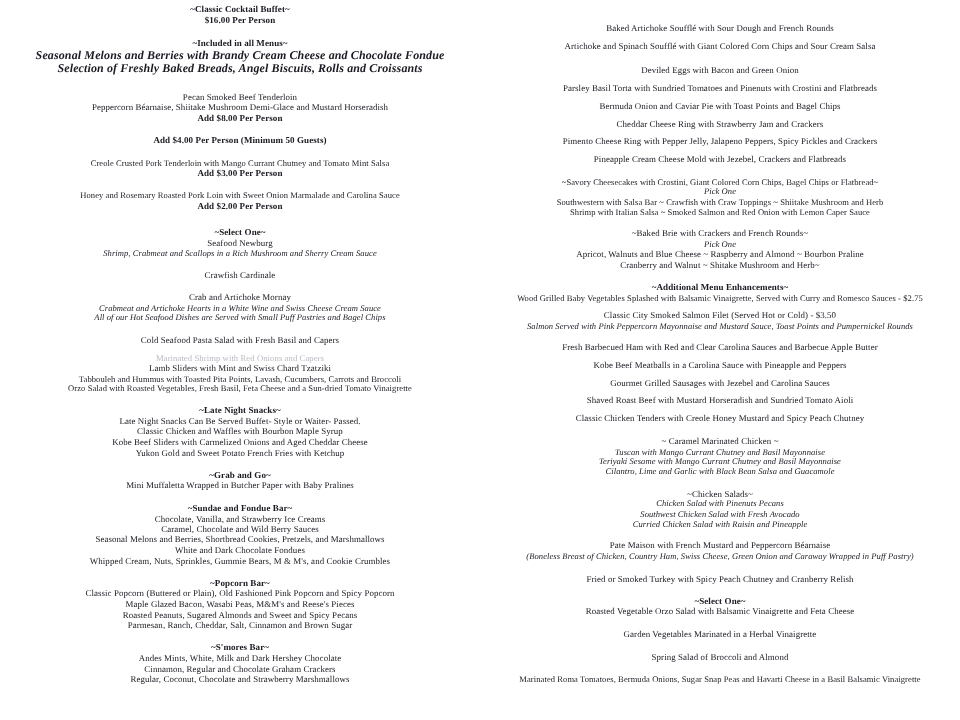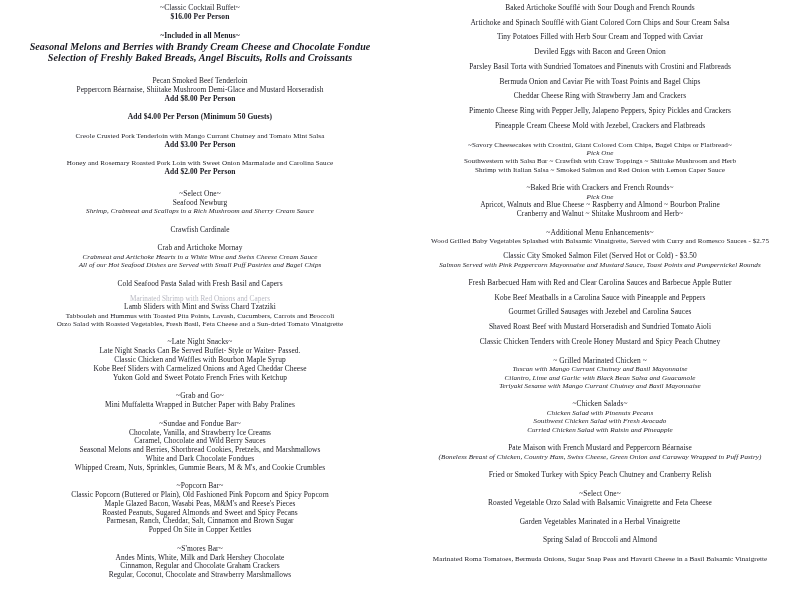--- a/index.html
+++ b/index.html
@@ -23,32 +23,32 @@
     box-sizing: border-box;
     padding: 4px 0 0 0;
   }
   .column {
     width: 400px;
     box-sizing: border-box;
     padding: 0 8px;
     overflow: hidden;
   }
   .col-left  { padding-left: 10px; padding-right: 10px; }
-  .col-right { padding-left: 10px; padding-right: 10px; }
+  .col-right { padding-left: 10px; padding-right: 10px; margin-top: 16px; }
 
   .line {
     text-align: center;
     line-height: 1.18;
     margin: 0;
     font-size: 7.4px;
     letter-spacing: 0.01em;
     white-space: nowrap;
   }
   .ln-head {
-    font-weight: normal;
+    font-weight: bold;
     font-size: 7.5px;
   }
   .ln-head-italic {
     font-weight: bold;
     font-size: 7.5px;
   }
   .ln-bold {
     font-weight: bold;
     font-size: 7.5px;
   }
@@ -156,40 +156,38 @@
     <div class="line">White and Dark Chocolate Fondues</div>
     <div class="line">Whipped Cream, Nuts, Sprinkles, Gummie Bears, M &amp; M's, and Cookie Crumbles</div>
 
     <div class="gap-m spacer"></div>
 
     <div class="line ln-head">~Popcorn Bar~</div>
     <div class="line">Classic Popcorn (Buttered or Plain), Old Fashioned Pink Popcorn and Spicy Popcorn</div>
     <div class="line">Maple Glazed Bacon, Wasabi Peas, M&amp;M's and Reese's Pieces</div>
     <div class="line">Roasted Peanuts, Sugared Almonds and Sweet and Spicy Pecans</div>
     <div class="line">Parmesan, Ranch, Cheddar, Salt, Cinnamon and Brown Sugar</div>
-    <div class="line">Popped On Site in Copper Kettles</div>
 
     <div class="gap-m spacer"></div>
 
     <div class="line ln-head">~S'mores Bar~</div>
     <div class="line">Andes Mints, White, Milk and Dark Hershey Chocolate</div>
     <div class="line">Cinnamon, Regular and Chocolate Graham Crackers</div>
     <div class="line">Regular, Coconut, Chocolate and Strawberry Marshmallows</div>
 
     <div class="gap-m spacer"></div>
 
   </div>
 
   <div class="column col-right">
 
     <div class="line">Baked Artichoke Soufflé with Sour Dough and French Rounds</div>
     <div class="gap-s spacer"></div>
     <div class="line">Artichoke and Spinach Soufflé with Giant Colored Corn Chips and Sour Cream Salsa</div>
     <div class="gap-s spacer"></div>
-    <div class="line">Tiny Potatoes Filled with Herb Sour Cream and Topped with Caviar</div>
     <div class="gap-s spacer"></div>
     <div class="line">Deviled Eggs with Bacon and Green Onion</div>
     <div class="gap-s spacer"></div>
     <div class="line">Parsley Basil Torta with Sundried Tomatoes and Pinenuts with Crostini and Flatbreads</div>
     <div class="gap-s spacer"></div>
     <div class="line">Bermuda Onion and Caviar Pie with Toast Points and Bagel Chips</div>
     <div class="gap-s spacer"></div>
     <div class="line">Cheddar Cheese Ring with Strawberry Jam and Crackers</div>
     <div class="gap-s spacer"></div>
     <div class="line">Pimento Cheese Ring with Pepper Jelly, Jalapeno Peppers, Spicy Pickles and Crackers</div>
@@ -227,24 +225,24 @@
     <div class="line">Kobe Beef Meatballs in a Carolina Sauce with Pineapple and Peppers</div>
     <div class="gap-s spacer"></div>
     <div class="line">Gourmet Grilled Sausages with Jezebel and Carolina Sauces</div>
     <div class="gap-s spacer"></div>
     <div class="line">Shaved Roast Beef with Mustard Horseradish and Sundried Tomato Aioli</div>
     <div class="gap-s spacer"></div>
     <div class="line">Classic Chicken Tenders with Creole Honey Mustard and Spicy Peach Chutney</div>
 
     <div class="gap-m spacer"></div>
 
-    <div class="line">~ Grilled Marinated Chicken ~</div>
+    <div class="line">~ Caramel Marinated Chicken ~</div>
     <div class="line ln-italic">Tuscan with Mango Currant Chutney and Basil Mayonnaise</div>
+    <div class="line ln-italic">Teriyaki Sesame with Mango Currant Chutney and Basil Mayonnaise</div>
     <div class="line ln-italic">Cilantro, Lime and Garlic with Black Bean Salsa and Guacamole</div>
-    <div class="line ln-italic">Teriyaki Sesame with Mango Currant Chutney and Basil Mayonnaise</div>
 
     <div class="gap-m spacer"></div>
 
     <div class="line">~Chicken Salads~</div>
     <div class="line ln-italic">Chicken Salad with Pinenuts Pecans</div>
     <div class="line ln-italic">Southwest Chicken Salad with Fresh Avocado</div>
     <div class="line ln-italic">Curried Chicken Salad with Raisin and Pineapple</div>
 
     <div class="gap-m spacer"></div>
 

